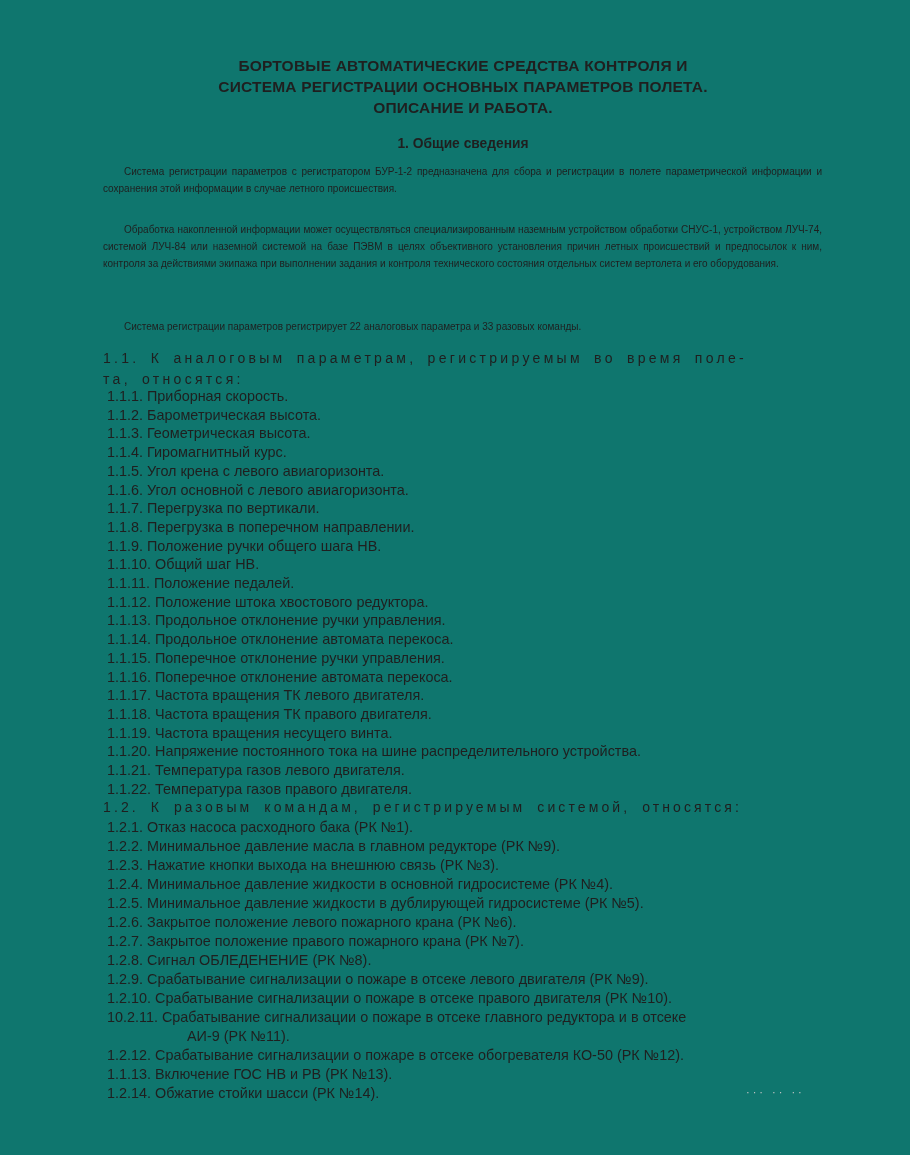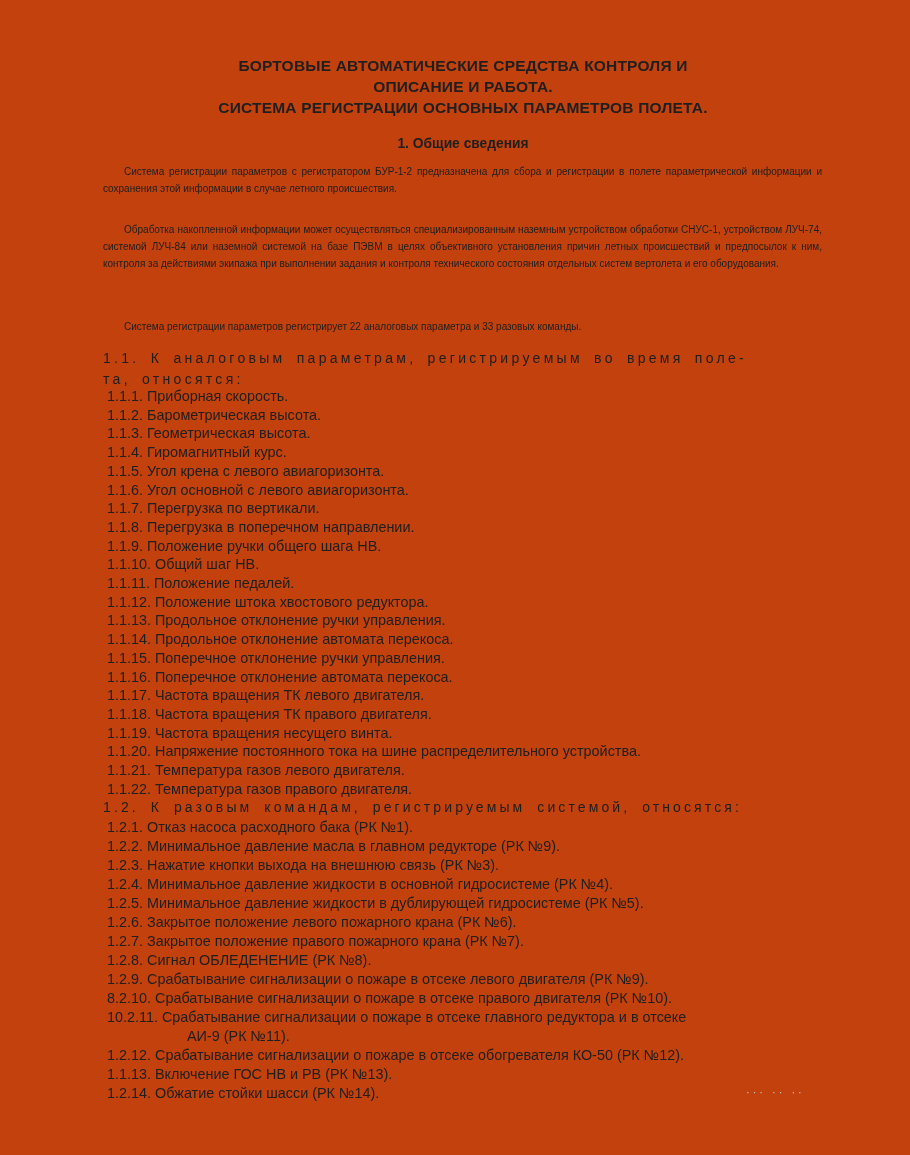--- a/index.html
+++ b/index.html
@@ -4,21 +4,21 @@
 <style>
   html, body {
     margin: 0;
     padding: 0;
     background: #ffffff;
   }
   .page {
     position: relative;
     width: 910px;
     height: 1155px;
-    background: #c2410c;
+    background: #0f766e;
     font-family: "Liberation Sans", sans-serif;
     color: #1f1f1f;
     overflow: hidden;
   }
   .scan {
     position: absolute;
     inset: 0;
     filter: blur(0.35px);
   }
   .title {
@@ -91,22 +91,22 @@
   }
 </style>
 </head>
 <body>
 
 <div class="page">
   <div class="scan">
 
     <div class="title">
       <div>БОРТОВЫЕ АВТОМАТИЧЕСКИЕ СРЕДСТВА КОНТРОЛЯ И</div>
+      <div>СИСТЕМА РЕГИСТРАЦИИ ОСНОВНЫХ ПАРАМЕТРОВ ПОЛЕТА.</div>
       <div>ОПИСАНИЕ И РАБОТА.</div>
-      <div>СИСТЕМА РЕГИСТРАЦИИ ОСНОВНЫХ ПАРАМЕТРОВ ПОЛЕТА.</div>
     </div>
 
     <div class="h-general">1. Общие сведения</div>
 
     <p class="para" id="p1">Система регистрации параметров с регистратором БУР-1-2 предназначена для сбора и регистрации в полете параметрической информации и сохранения этой информации в случае летного происшествия.</p>
     <p class="para" id="p2">Обработка накопленной информации может осуществляться специализированным наземным устройством обработки СНУС-1, устройством ЛУЧ-74, системой ЛУЧ-84 или наземной системой на базе ПЭВМ в целях объективного установления причин летных происшествий и предпосылок к ним, контроля за действиями экипажа при выполнении задания и контроля технического состояния отдельных систем вертолета и его оборудования.</p>
     <p class="para" id="p3">Система регистрации параметров регистрирует 22 аналоговых параметра и 33 разовых команды.</p>
 
     <div class="h-spaced" id="h11">
       <div>1.1. К аналоговым параметрам, регистрируемым во время поле-</div>
@@ -145,21 +145,21 @@
     <div class="list" id="list12">
         <div class="li">1.2.1. Отказ насоса расходного бака (РК №1).</div>
         <div class="li">1.2.2. Минимальное давление масла в главном редукторе (РК №9).</div>
         <div class="li">1.2.3. Нажатие кнопки выхода на внешнюю связь (РК №3).</div>
         <div class="li">1.2.4. Минимальное давление жидкости в основной гидросистеме (РК №4).</div>
         <div class="li">1.2.5. Минимальное давление жидкости в дублирующей гидросистеме (РК №5).</div>
         <div class="li">1.2.6. Закрытое положение левого пожарного крана (РК №6).</div>
         <div class="li">1.2.7. Закрытое положение правого пожарного крана (РК №7).</div>
         <div class="li">1.2.8. Сигнал ОБЛЕДЕНЕНИЕ (РК №8).</div>
         <div class="li">1.2.9. Срабатывание сигнализации о пожаре в отсеке левого двигателя (РК №9).</div>
-        <div class="li">8.2.10. Срабатывание сигнализации о пожаре в отсеке правого двигателя (РК №10).</div>
+        <div class="li">1.2.10. Срабатывание сигнализации о пожаре в отсеке правого двигателя (РК №10).</div>
         <div class="li">10.2.11. Срабатывание сигнализации о пожаре в отсеке главного редуктора и в отсеке
 АИ-9 (РК №11).</div>
         <div class="li">1.2.12. Срабатывание сигнализации о пожаре в отсеке обогревателя КО-50 (РК №12).</div>
         <div class="li">1.1.13. Включение ГОС НВ и РВ (РК №13).</div>
         <div class="li">1.2.14. Обжатие стойки шасси (РК №14).</div>
       </div>
 
     <div class="footer-mark">··· ·· ··</div>
 
   </div>

